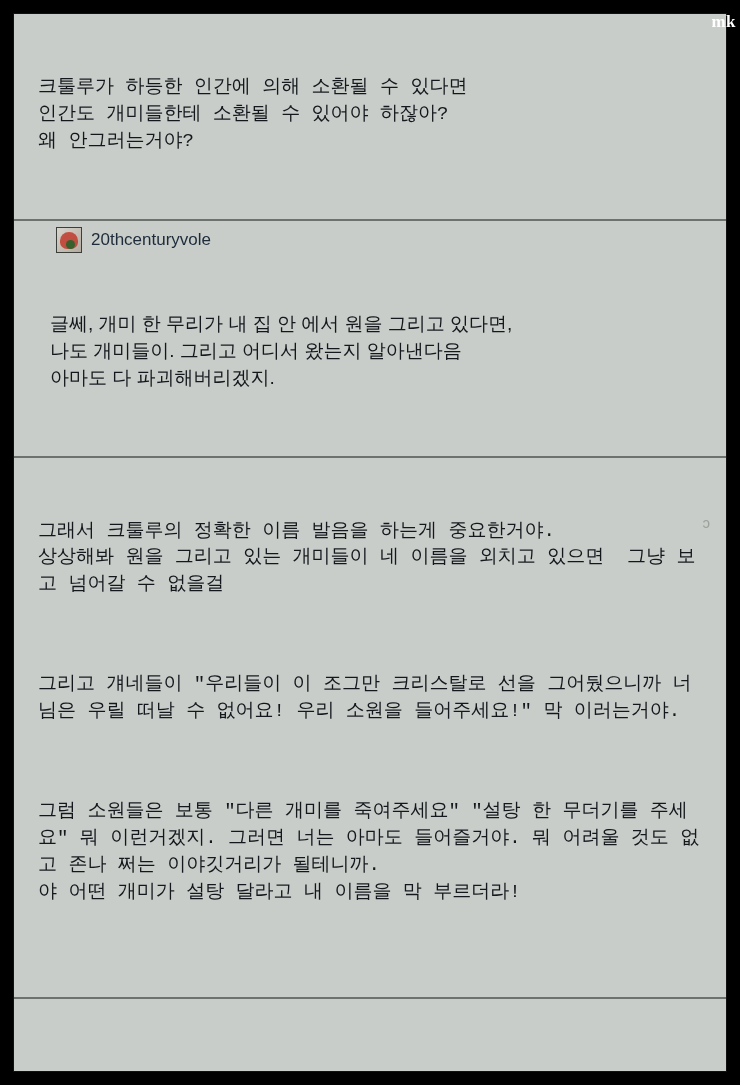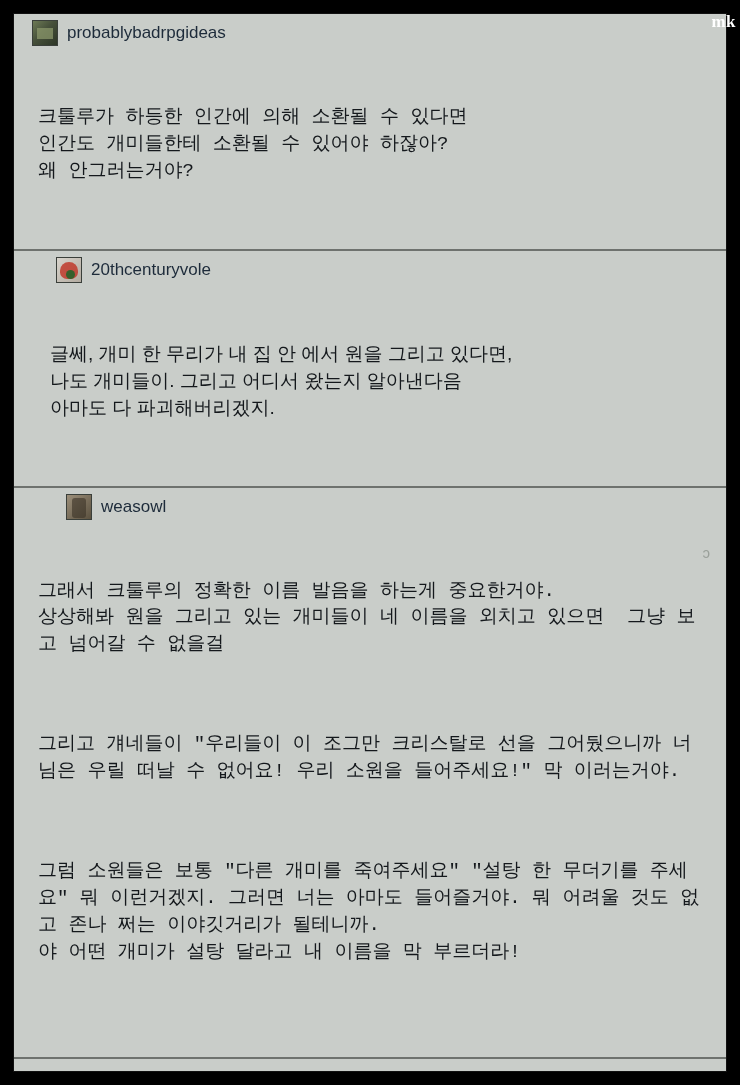--- a/index.html
+++ b/index.html
@@ -100,48 +100,40 @@
 </style>
 </head>
 <body>
 
 <div class="page">
   <div class="watermark">mk</div>
 
   <div class="thread">
 
     <div class="post post-1">
-      <div class="post-head">
-        <span class="avatar av1"></span>
-        <span class="username">probablybadrpgideas</span>
-      </div>
       <div class="body indent-0">
         <p class="para">크툴루가 하등한 인간에 의해 소환될 수 있다면
 인간도 개미들한테 소환될 수 있어야 하잖아?
 왜 안그러는거야?</p>
       </div>
     </div>
 
     <div class="post post-2">
       <div class="post-head">
         <span class="avatar av2"></span>
         <span class="username">20thcenturyvole</span>
       </div>
       <div class="body indent-1">
         <p class="para">글쎄, 개미 한 무리가 내 집 안 에서 원을 그리고 있다면,
 나도 개미들이. 그리고 어디서 왔는지 알아낸다음
 아마도 다 파괴해버리겠지.</p>
       </div>
     </div>
 
     <div class="post post-3">
-      <div class="post-head">
-        <span class="avatar av3"></span>
-        <span class="username">weasowl</span>
-      </div>
       <span class="ghost">ɔ</span>
       <div class="body indent-0">
         <p class="para">그래서 크툴루의 정확한 이름 발음을 하는게 중요한거야.
 상상해봐 원을 그리고 있는 개미들이 네 이름을 외치고 있으면  그냥 보
 고 넘어갈 수 없을걸</p>
         <p class="para">그리고 걔네들이 "우리들이 이 조그만 크리스탈로 선을 그어뒀으니까 너
 님은 우릴 떠날 수 없어요! 우리 소원을 들어주세요!" 막 이러는거야.</p>
         <p class="para">그럼 소원들은 보통 "다른 개미를 죽여주세요" "설탕 한 무더기를 주세
 요" 뭐 이런거겠지. 그러면 너는 아마도 들어즐거야. 뭐 어려울 것도 없
 고 존나 쩌는 이야깃거리가 될테니까.

